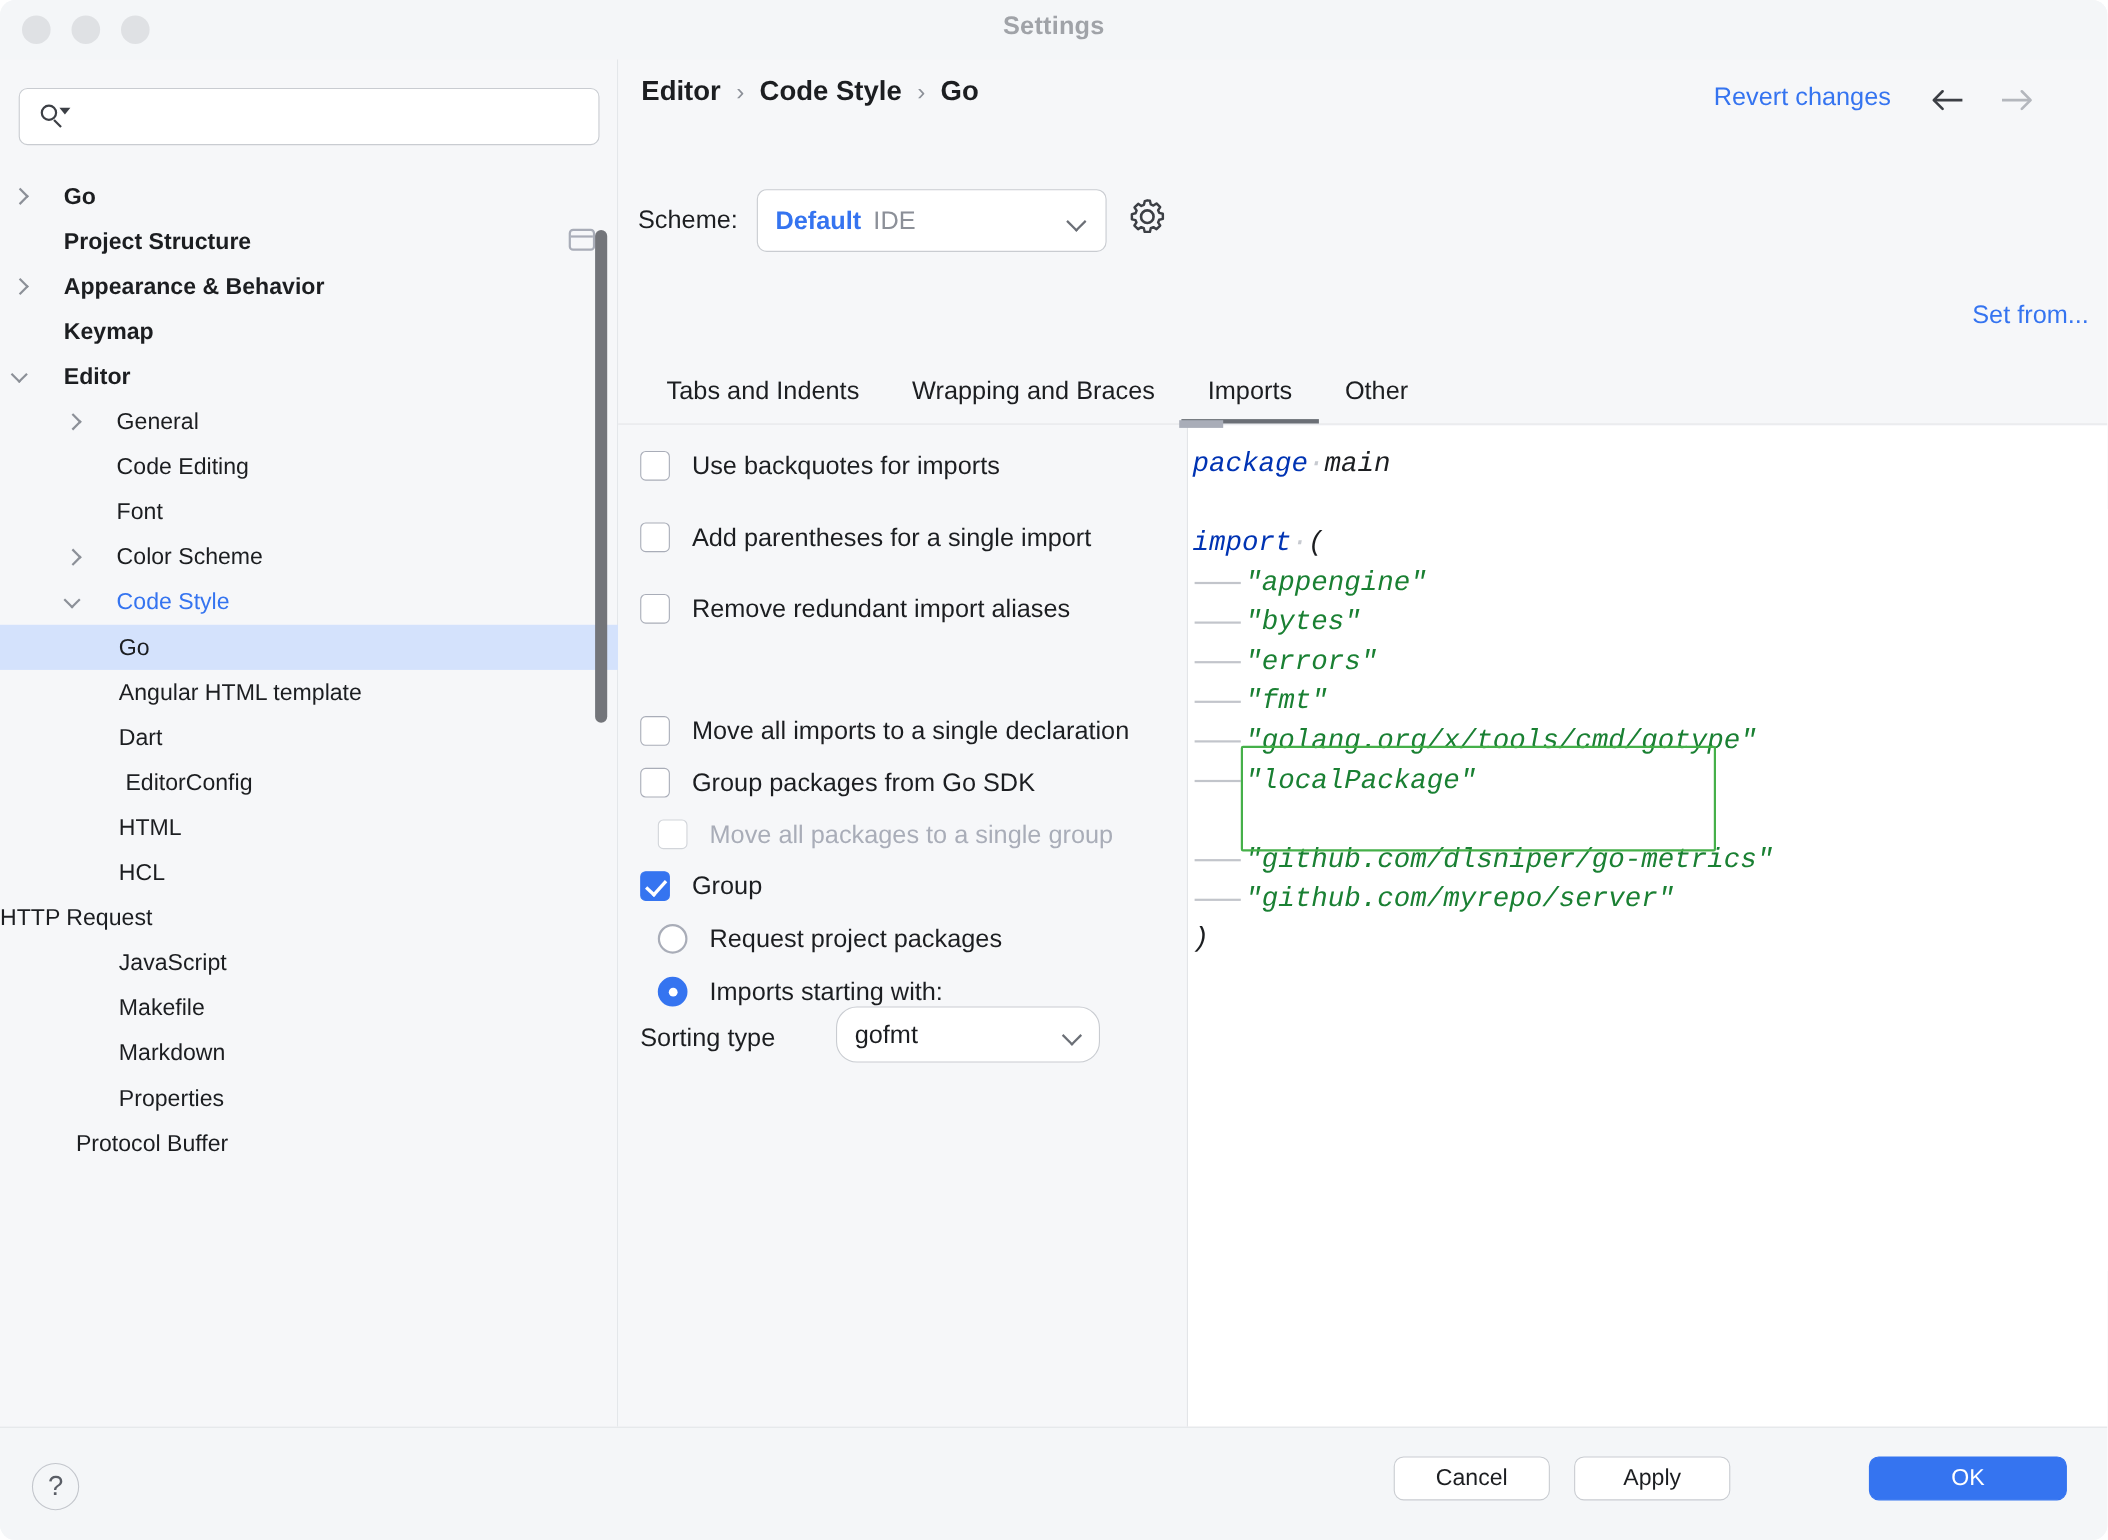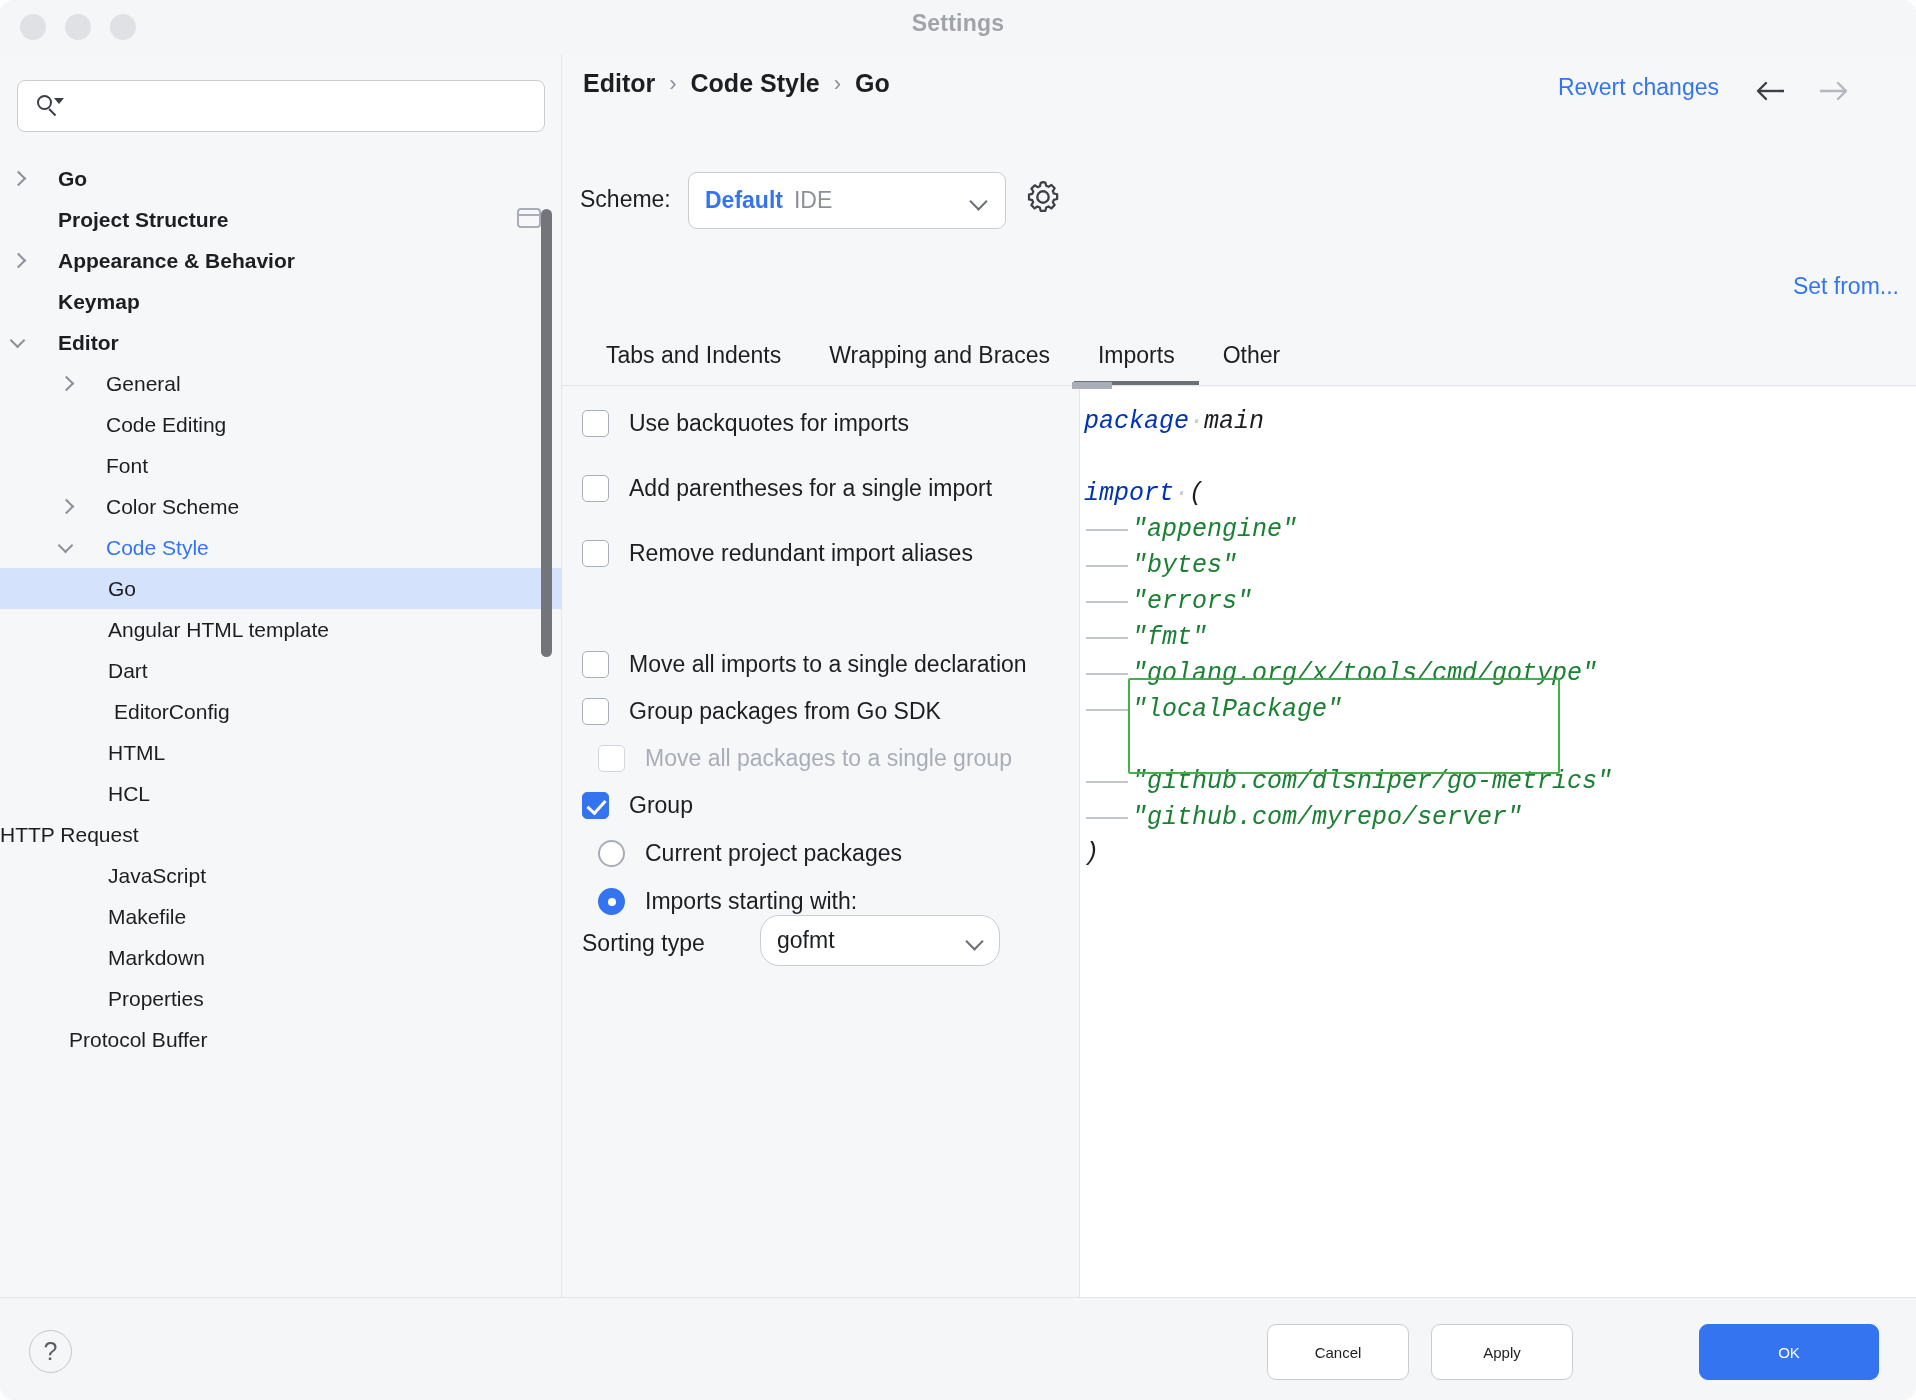--- a/index.html
+++ b/index.html
@@ -250,23 +250,23 @@
     position: absolute; left: 0; top: 1297px; width: 1916px; height: 103px;
     background: #f4f6f8; border-top: 1px solid #e3e5e8;
   }
   #help-button {
     position: absolute; left: 29px; top: 32px; width: 43px; height: 43px;
     border: 1.6px solid #c3c6cc; border-radius: 50%;
     display: flex; align-items: center; justify-content: center;
     font-size: 25px; color: #5a5e66; cursor: pointer;
   }
   .footer-btn {
-    position: absolute; top: 26px; height: 56px; border-radius: 9px;
+    position: absolute; top: 26px; height: 40px; border-radius: 9px;
     display: flex; align-items: center; justify-content: center;
-    font-size: 15px; cursor: pointer;
+    font-size: 21px; cursor: pointer;
   }
   #btn-cancel { right: 507px; width: 142px; background: #ffffff; border: 1px solid #c9ccd1; color: #1c1e21; }
   #btn-apply  { right: 343px; width: 142px; background: #ffffff; border: 1px solid #c9ccd1; color: #1c1e21; }
   #btn-ok     { right: 37px;  width: 180px; background: #3574f0; border: 1px solid #3574f0; color: #ffffff; }
 </style>
 </head>
 <body>
 
 <div id="window">
 
@@ -452,21 +452,21 @@
         <span class="opt-label disabled">Move all packages to a single group</span>
       </div>
 
       <div class="opt-row" style="top:405px">
         <span class="cb checked"></span>
         <span class="opt-label">Group</span>
       </div>
 
       <div class="opt-row" style="top:453px; left:36px">
         <span class="radio"></span>
-        <span class="opt-label">Current project packages</span>
+        <span class="opt-label">Request project packages</span>
       </div>
 
       <div class="opt-row" style="top:501px; left:36px">
         <span class="radio selected"></span>
         <span class="opt-label">Imports starting with:</span>
       </div>
 
       <div id="prefix-field">
         <span id="prefix-value">github.com</span>
         <span id="expand-icon">

